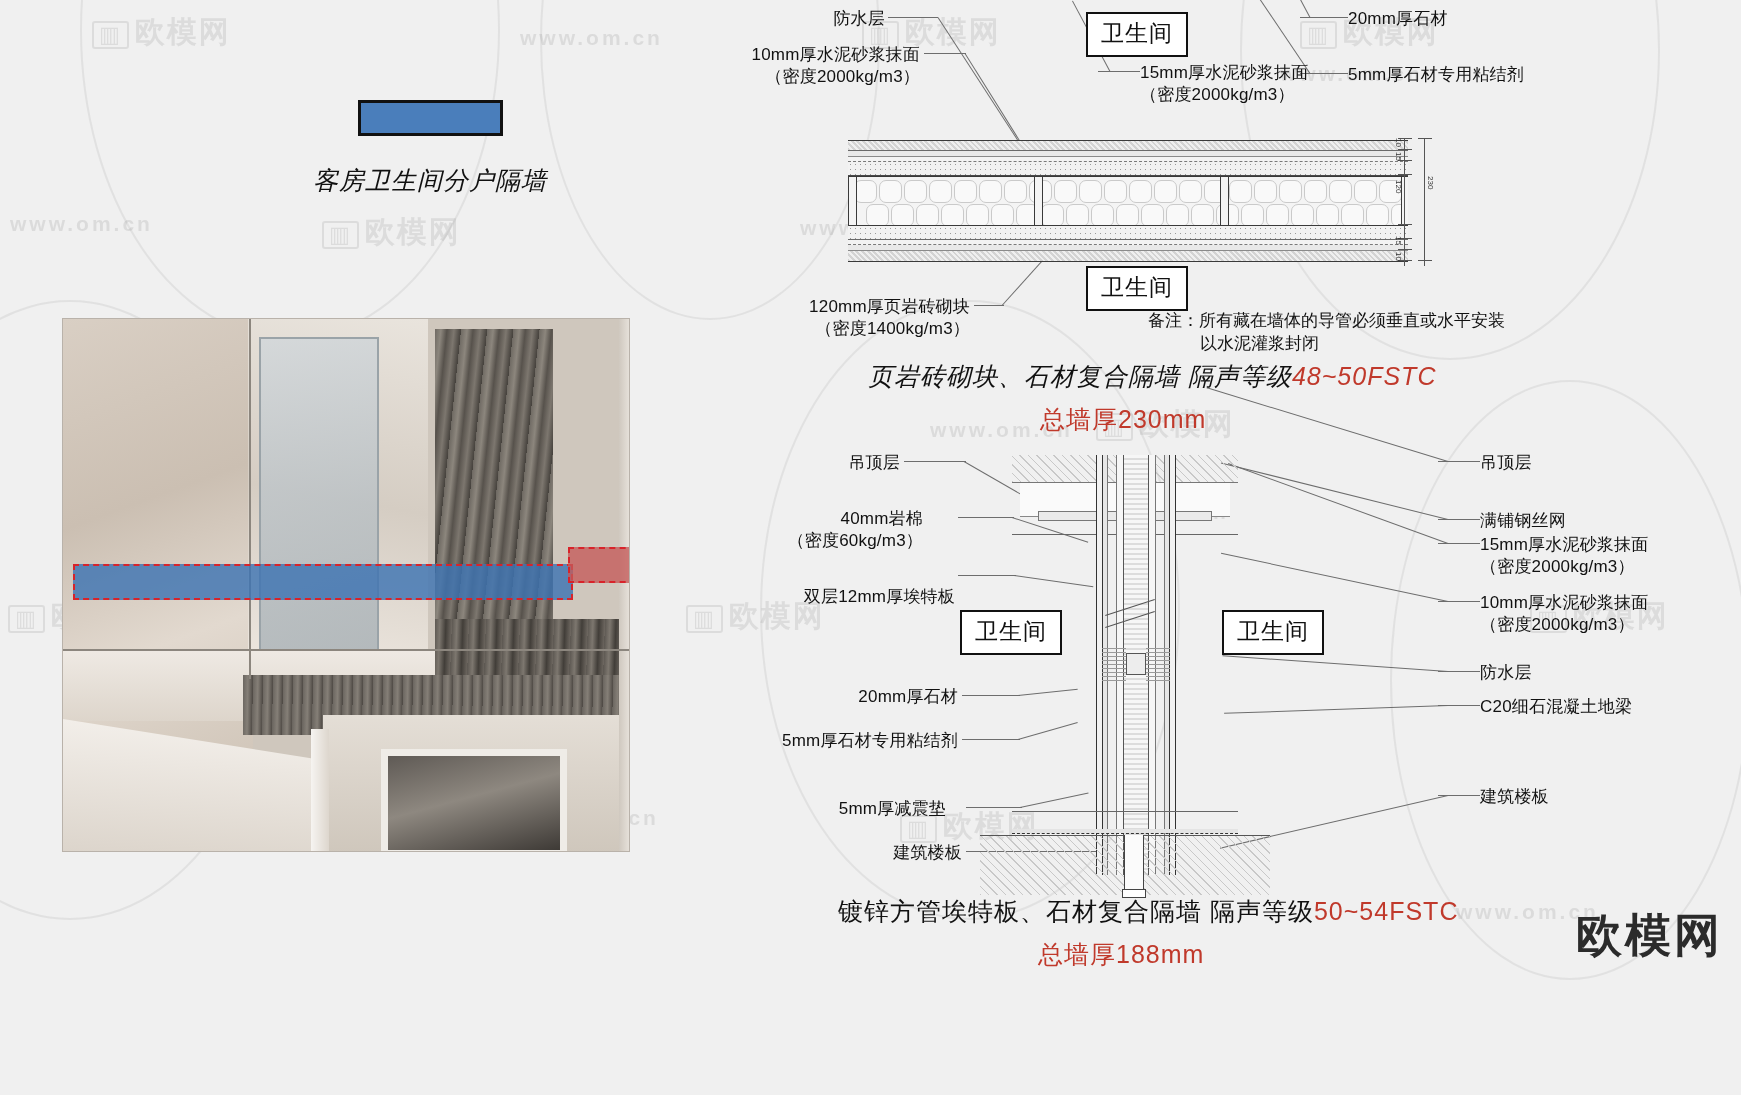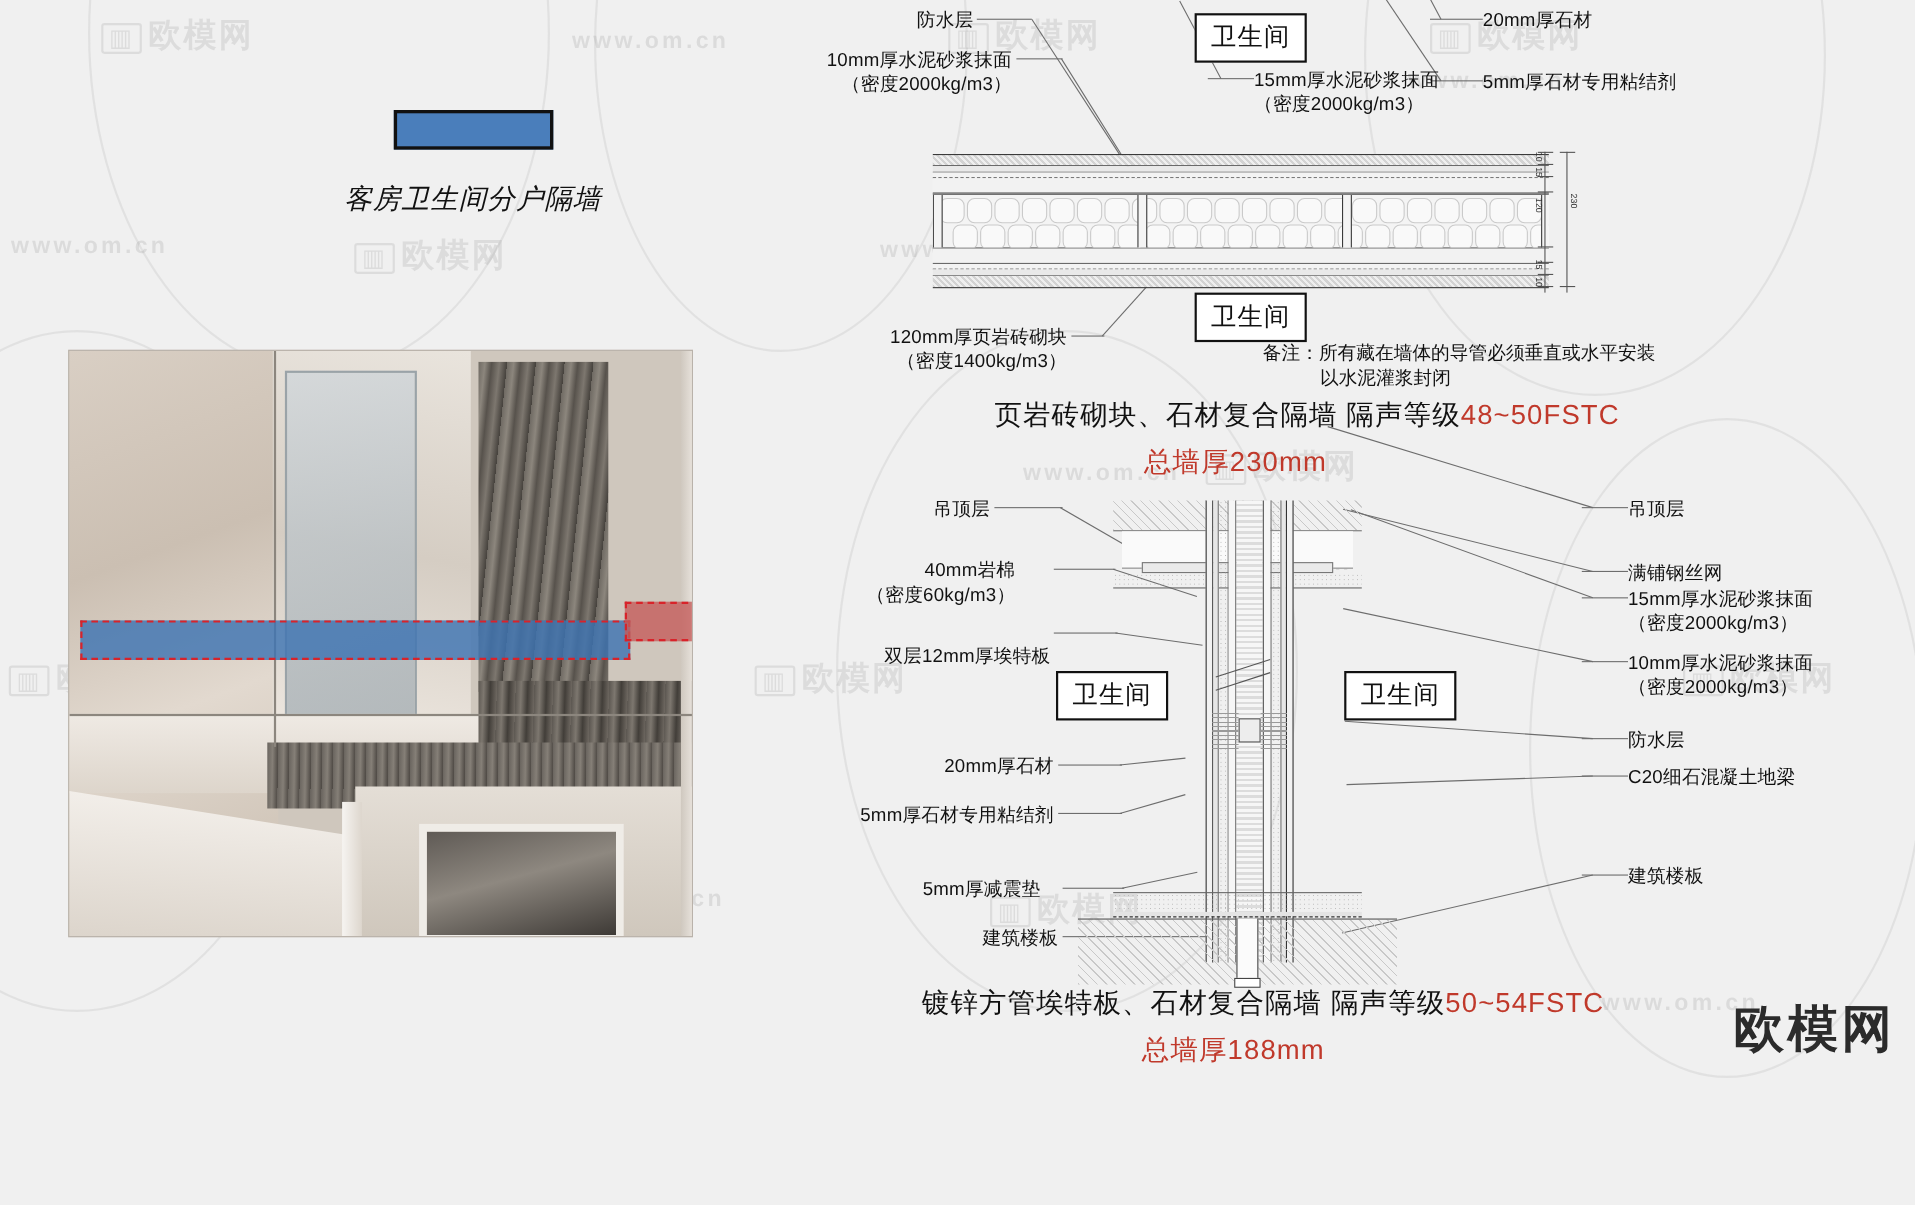--- a/index.html
+++ b/index.html
@@ -205,22 +205,22 @@
   #bottom-title {
     position:absolute; left:838px; top:895px; width:640px;
     font-size:25px; color:#111; letter-spacing:1px;
   }
   #bottom-title .red { color:#c0392b; }
   #bottom-sub {
     position:absolute; left:1038px; top:938px;
     font-size:25px; color:#c0392b; letter-spacing:1px;
   }
   #top-title {
-    position:absolute; left:904px; top:360px; width:640px;
-    font-size:25px; color:#111; letter-spacing:1px;
+    position:absolute; left:868px; top:360px; width:640px;
+    font-size:25px; color:#111; letter-spacing:1px;font-style:italic;
   }
   #top-title .red { color:#c0392b; }
   #top-sub {
     position:absolute; left:1040px; top:403px;
     font-size:25px; color:#c0392b; letter-spacing:1px;
   }
   #remark {
     position:absolute; left:1148px; top:310px;
     font-size:17px; line-height:1.35; color:#111; white-space:pre;
   }

